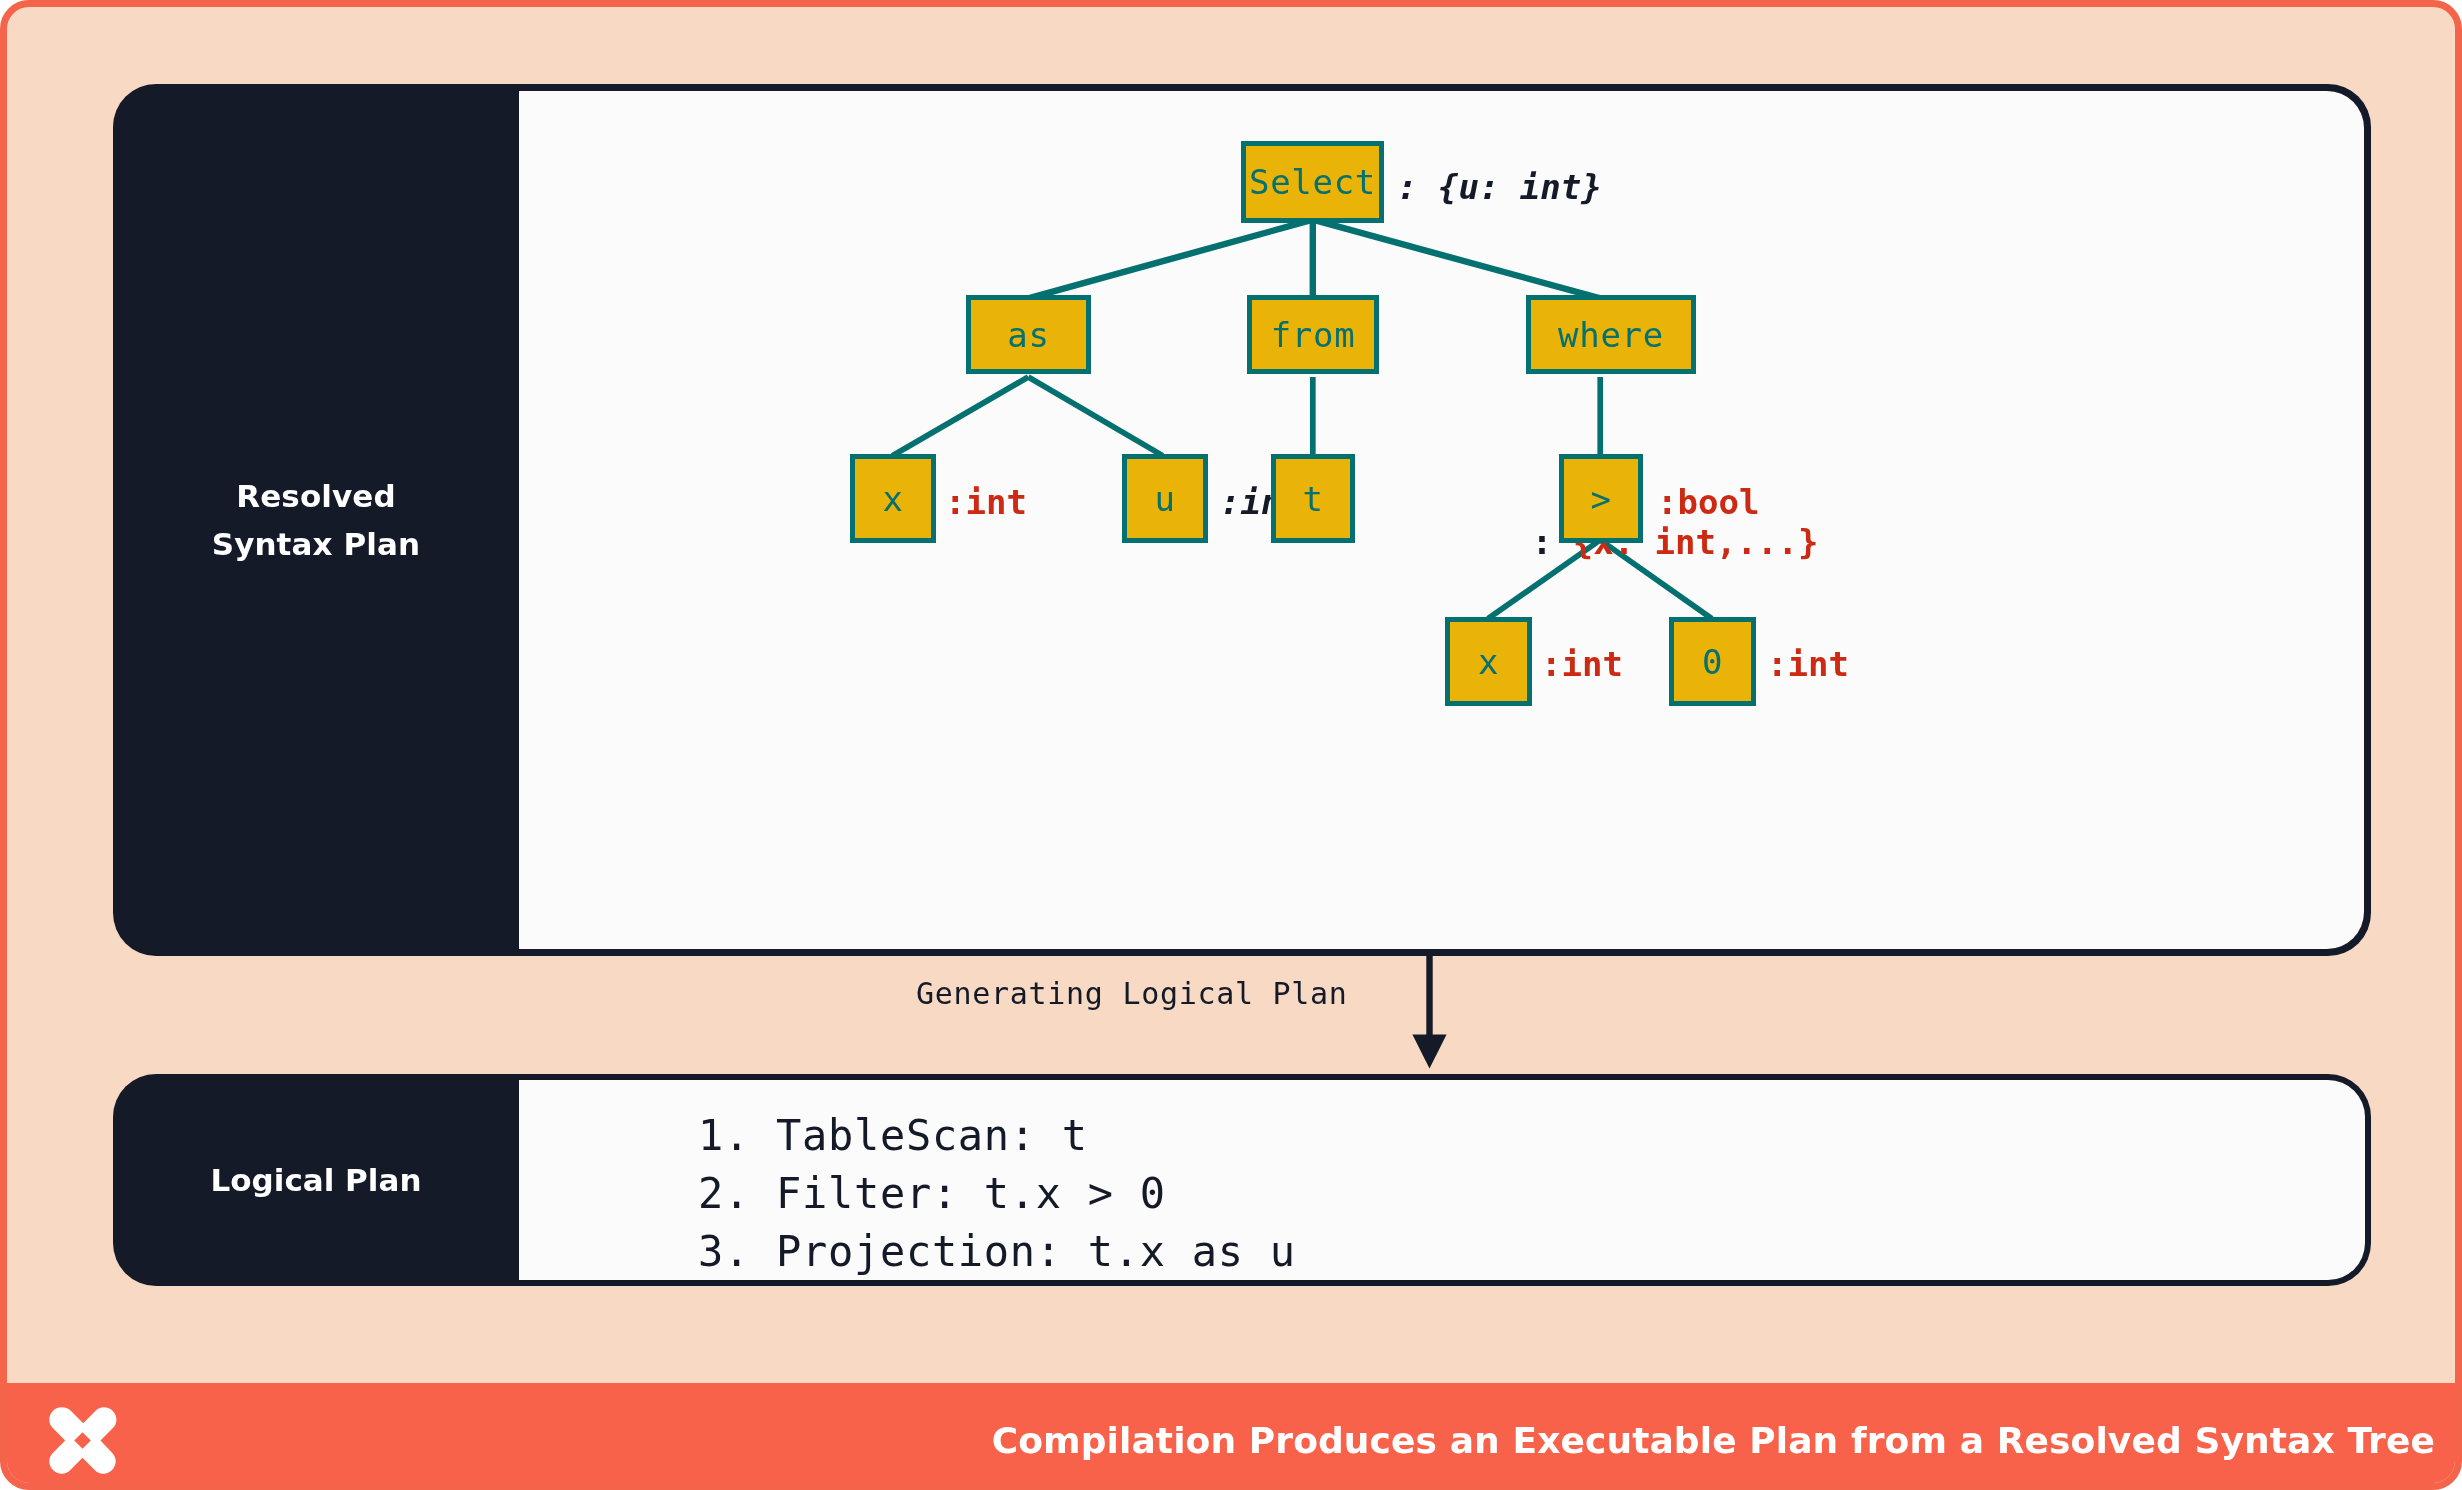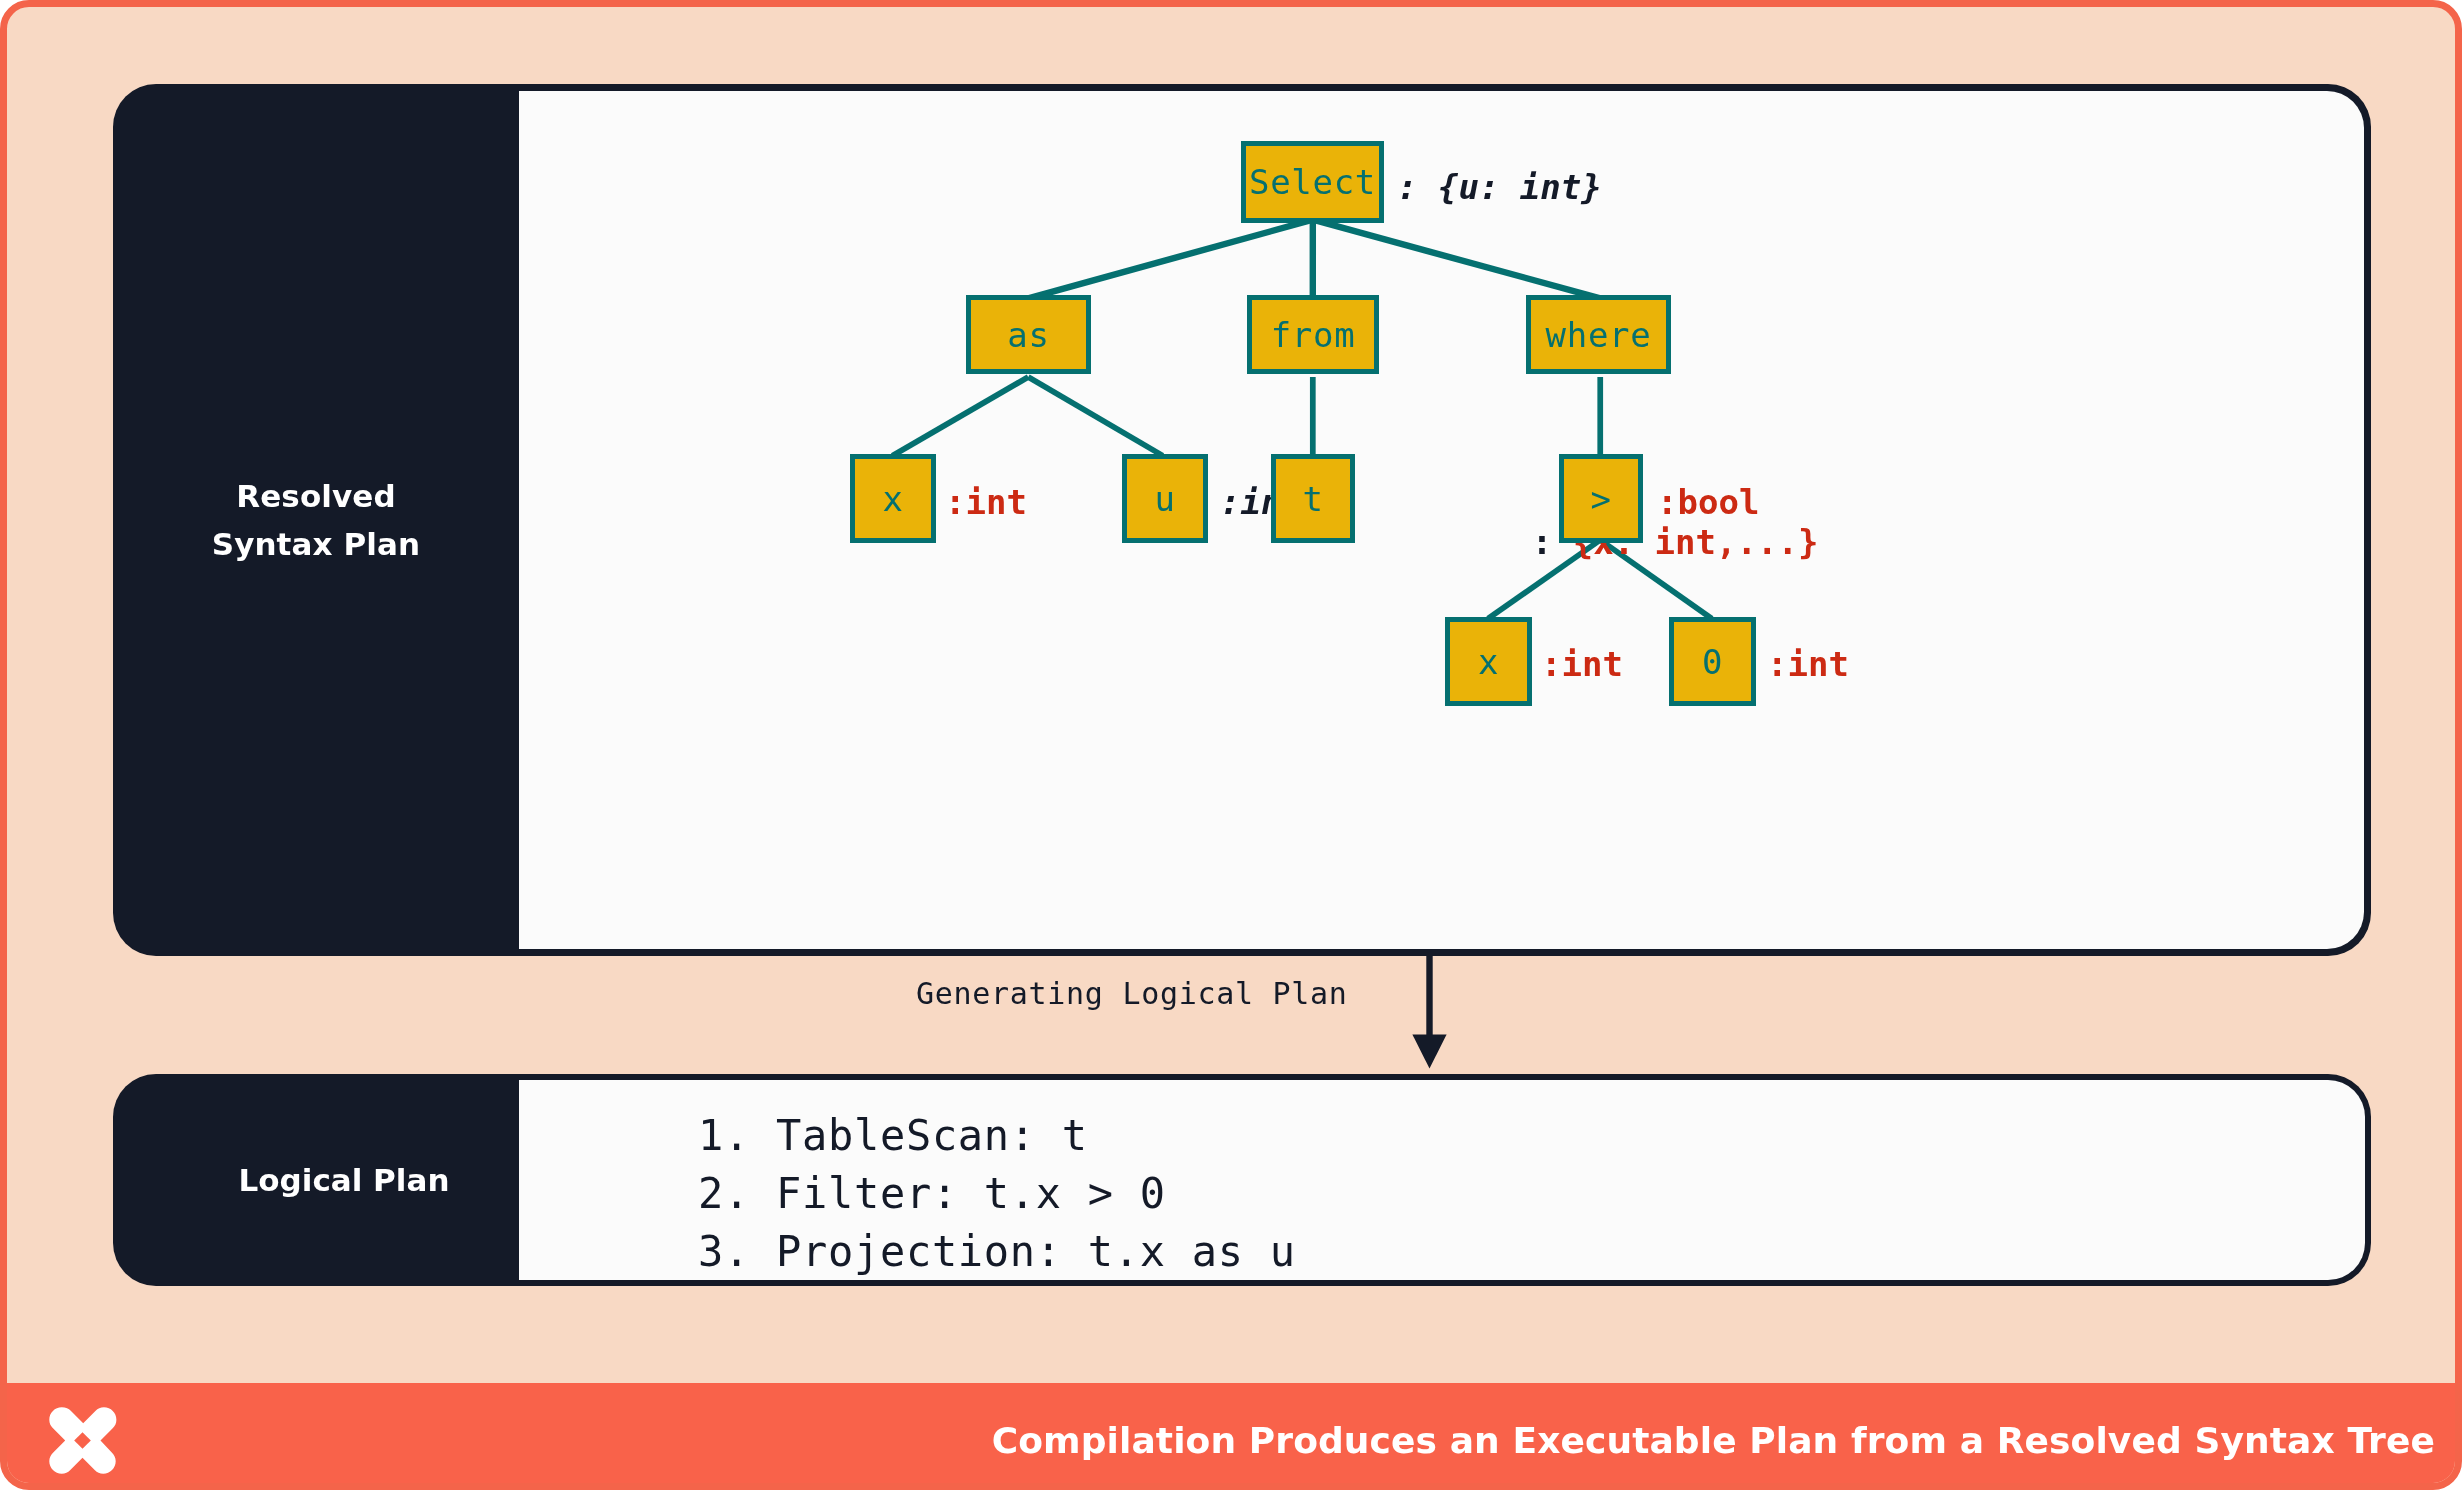--- a/index.html
+++ b/index.html
@@ -131,21 +131,20 @@
     left: 0; top: 0;
     width: 406px;
     height: 100%;
     display: flex;
     align-items: center;
     justify-content: center;
     color: #ffffff;
     font-size: 31px;
     font-weight: bold;
     text-align: center;
-    padding-left: 28px;
   }
   #lp-canvas {
     position: absolute;
     left: 406px;
     top: 5.7px;
     width: 1846px;
     height: 200px;
     background: #fbfbfb;
     border-top-right-radius: 37px;
     border-bottom-right-radius: 37px;
@@ -235,21 +234,21 @@
       <div class="ann dark" style="left:878px; top:76px;">: {u: int}</div>
 
       <div class="node" style="left:447px; top:204px; width:125px; height:79px;">
         <span>as</span>
       </div>
 
       <div class="node" style="left:728px; top:204px; width:132px; height:79px;">
         <span>from</span>
       </div>
 
-      <div class="node" style="left:1007px; top:204px; width:145px; height:79px;">
+      <div class="node" style="left:1007px; top:204px; width:170px; height:79px;">
         <span>where</span>
       </div>
 
       <div class="node" style="left:331px; top:363px; width:86px; height:89px;">
         <span>x</span>
       </div>
       <div class="ann red" style="left:426px; top:391px;">:int</div>
 
       <div class="node" style="left:603px; top:363px; width:86px; height:89px;">
         <span>u</span>

